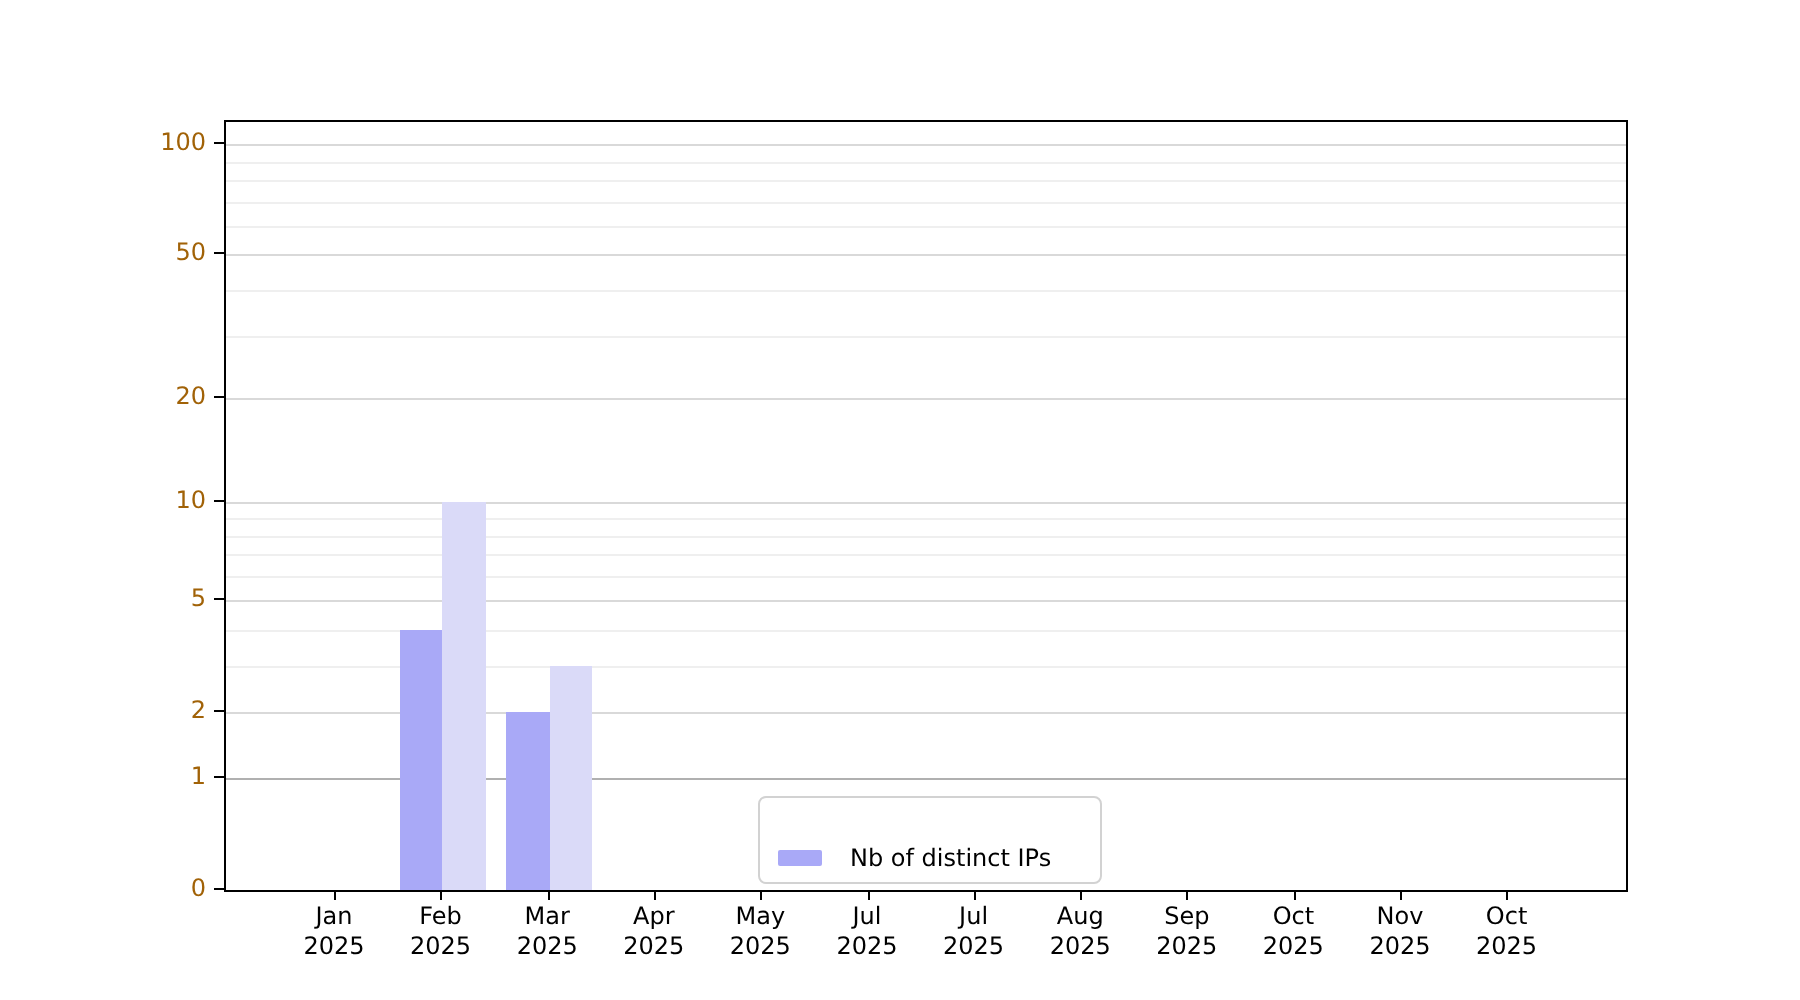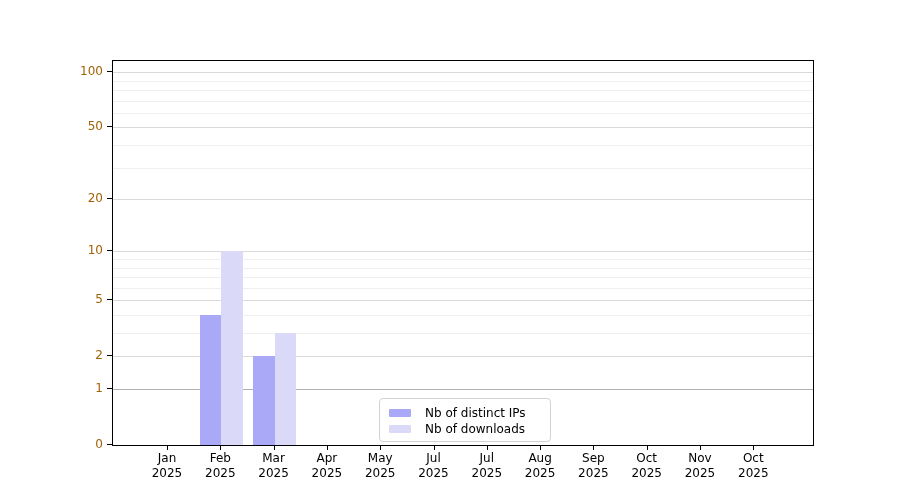--- a/index.html
+++ b/index.html
@@ -220,18 +220,14 @@
         <div>Oct</div>
         <div>2025</div>
       </div>
     </div>
 
   <div class="legend">
     <div class="legend-row">
       <span class="legend-swatch" id="legend-swatch-0" style="background: rgb(169, 169, 247);"></span>
       <span class="legend-label">Nb of distinct IPs</span>
     </div>
-    <div class="legend-row">
-      <span class="legend-swatch" id="legend-swatch-1" style="background: rgb(218, 218, 248);"></span>
-      <span class="legend-label">Nb of downloads</span>
-    </div>
   </div>
 </div>
 
 </body></html>

